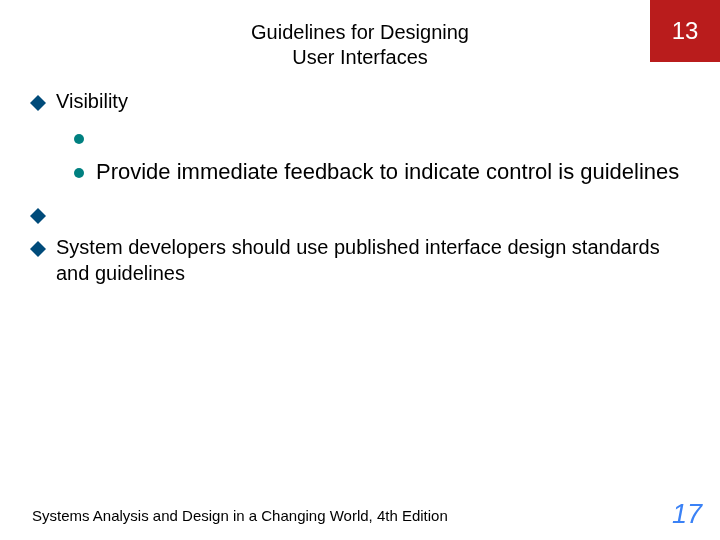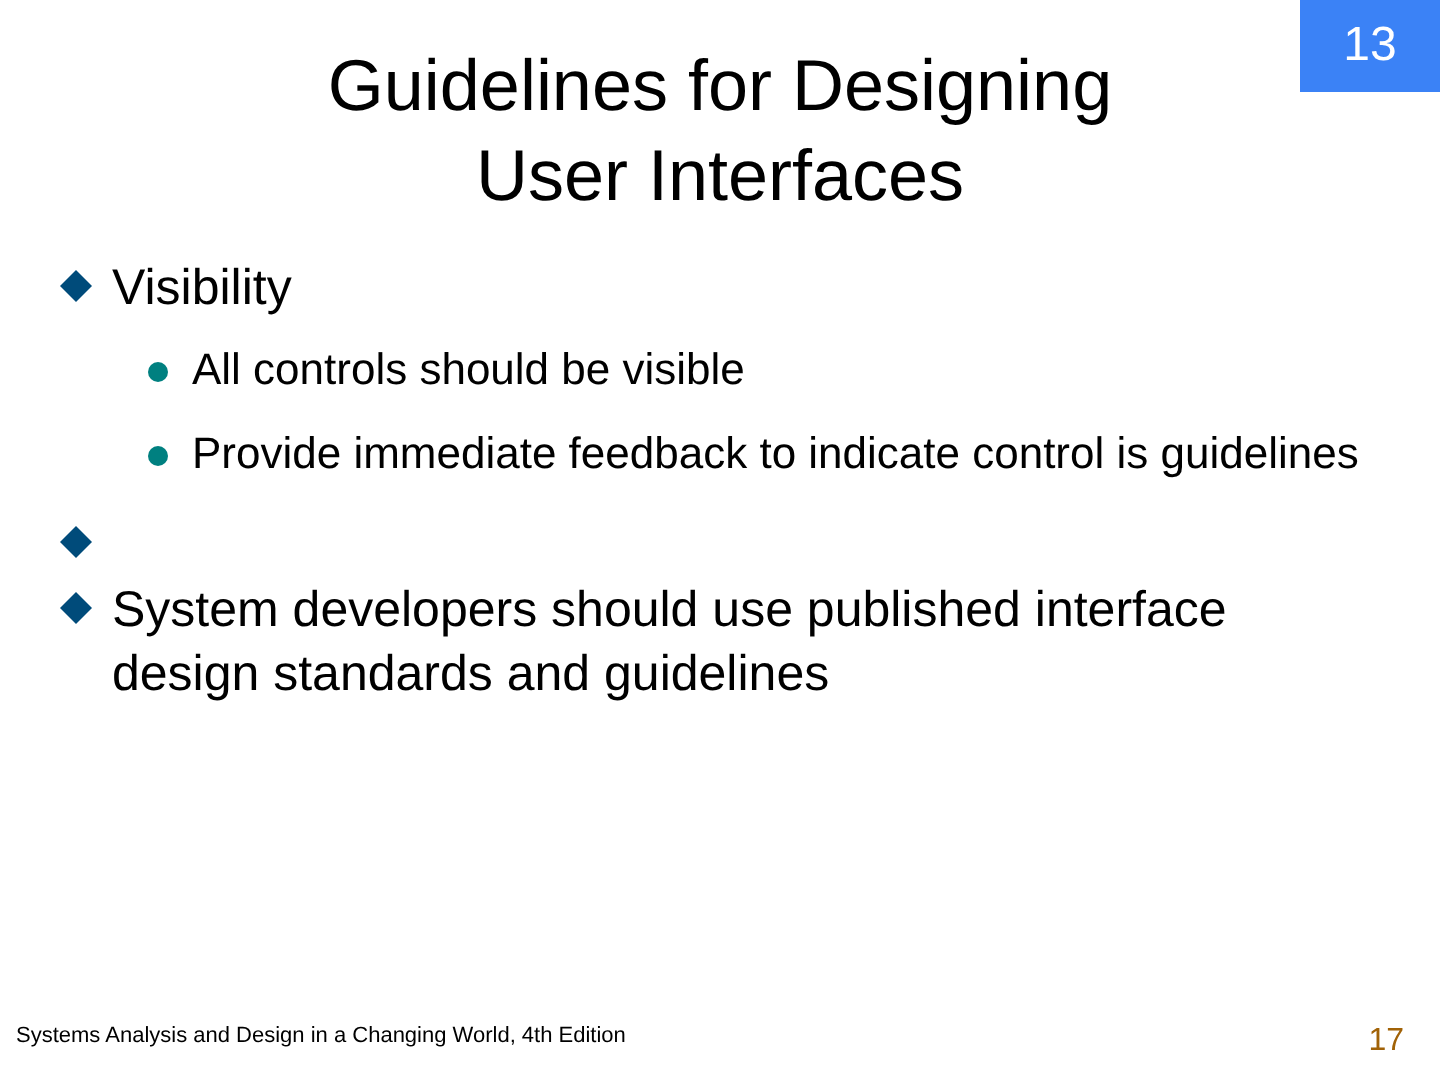--- a/index.html
+++ b/index.html
@@ -8,52 +8,52 @@
     font-family: Arial, Helvetica, sans-serif;
     background: #fff;
     color: #000;
     position: relative;
   }
   .chapter-badge {
     position: absolute;
     top: 0;
     right: 0;
     width: 70px;
-    height: 46px;
-    background: #3b82f6;
+    height: 62px;
+    background: #b91c1c;
     color: #fff;
     font-size: 24px;
     display: flex;
     align-items: center;
     justify-content: center;
     font-family: Arial, sans-serif;
   }
   .title {
     text-align: center;
-    font-size: 36px;
+    font-size: 20px;
     font-weight: normal;
     padding-top: 20px;
     line-height: 1.25;
     font-family: Arial, sans-serif;
   }
   .content {
     padding: 18px 30px 0 30px;
   }
   .lvl1 {
     display: flex;
     align-items: flex-start;
     margin-bottom: 10px;
   }
   .lvl1 .bullet {
     flex: 0 0 auto;
     margin-right: 10px;
     margin-top: 7px;
   }
   .lvl1-text {
-    font-size: 25px;
+    font-size: 20px;
     line-height: 1.3;
   }
   .lvl2-group {
     margin-left: 44px;
     margin-bottom: 14px;
   }
   .lvl2 {
     display: flex;
     align-items: flex-start;
     margin-bottom: 14px;
@@ -66,31 +66,32 @@
     background: #008080;
     margin-right: 12px;
     margin-top: 10px;
   }
   .lvl2-text {
     font-size: 22px;
     line-height: 1.3;
   }
   .footer-left {
     position: absolute;
-    left: 8px;
+    left: 32px;
     bottom: 16px;
-    font-size: 11px;
+    font-size: 15px;
     color: #000;
   }
   .footer-right {
     position: absolute;
     right: 18px;
     bottom: 10px;
-    font-size: 16px;
-    color: #a16207;
+    font-size: 27px;
+    color: #3b82f6;
+    font-style: italic;
   }
   svg.diamond { display: block; }
 </style>
 </head>
 <body>
 
 <div class="chapter-badge">
   <span>13</span>
 </div>
 
@@ -105,21 +106,20 @@
     <span class="bullet">
       <svg class="diamond" width="16" height="16">
           <polygon points="8,0 16,8 8,16 0,8" fill="#004b7a"></polygon>
         </svg>
     </span>
     <span class="lvl1-text">Visibility</span>
   </div>
   <div class="lvl2-group">
     <div class="lvl2">
       <span class="dot"></span>
-      <span class="lvl2-text">All controls should be visible</span>
     </div>
     <div class="lvl2">
       <span class="dot"></span>
       <span class="lvl2-text">Provide immediate feedback to indicate control is guidelines</span>
     </div>
   </div>
 
   <div class="lvl1">
     <span class="bullet">
       <svg class="diamond" width="16" height="16">

